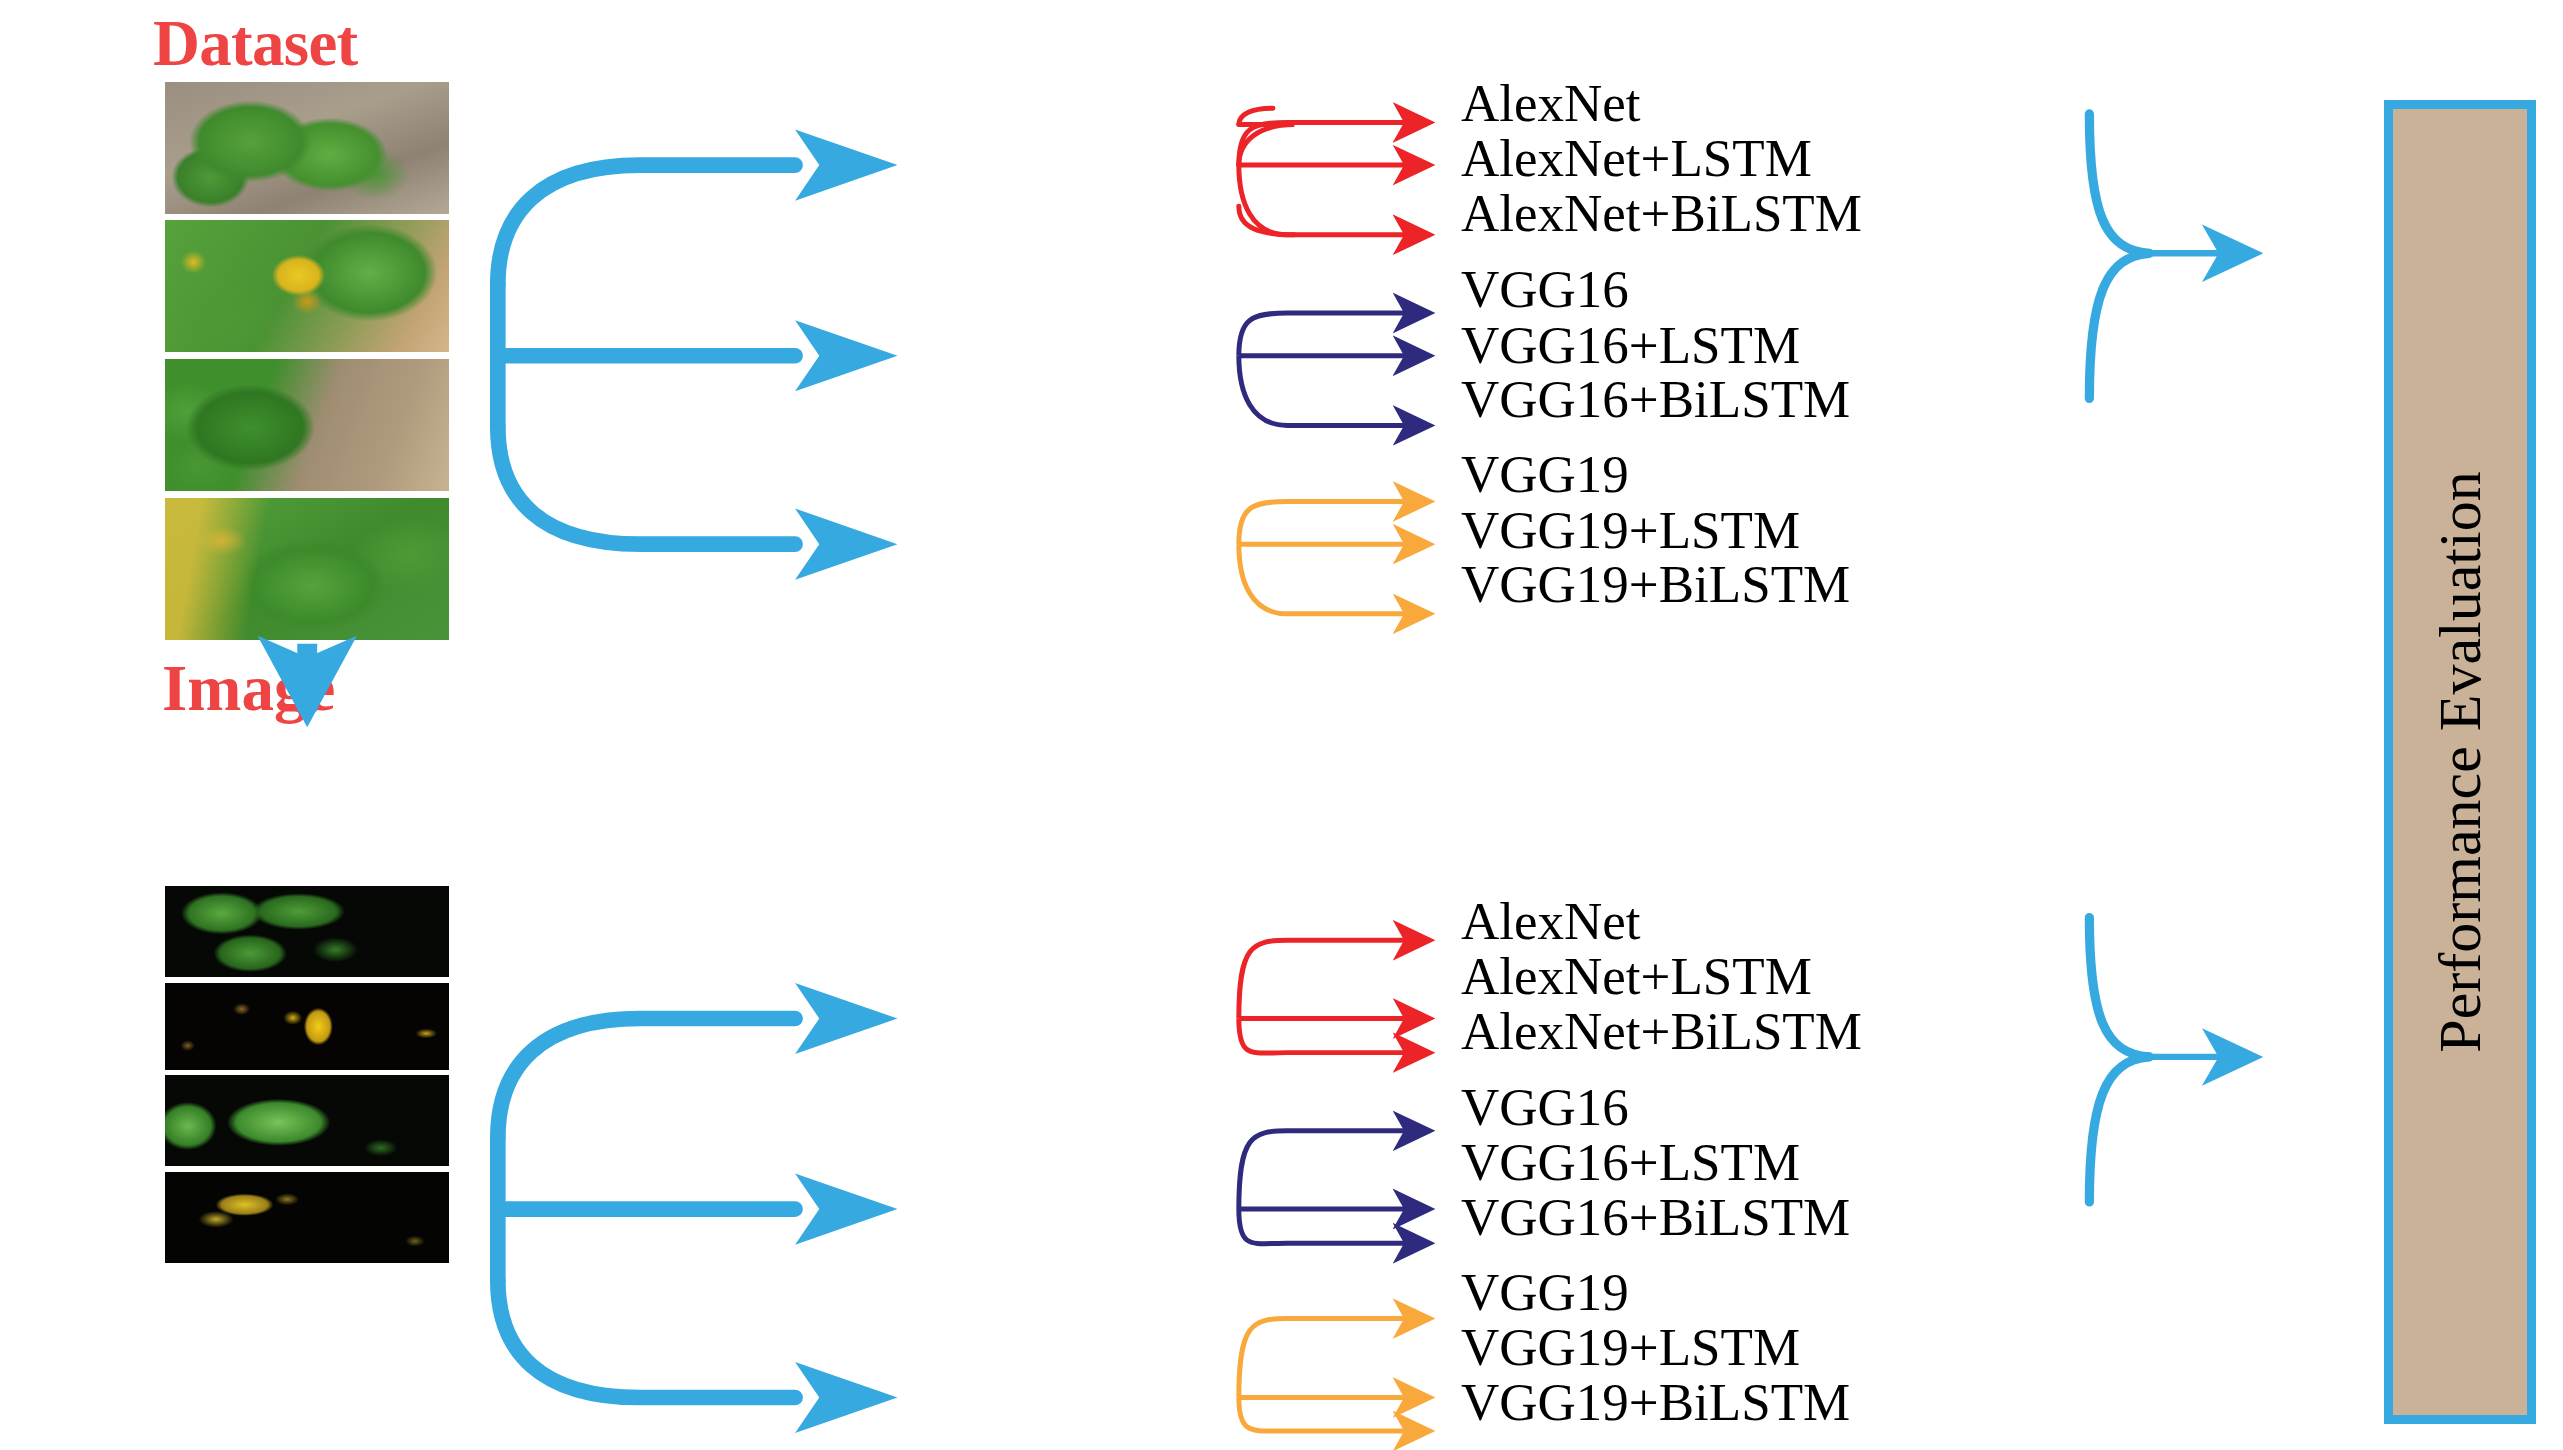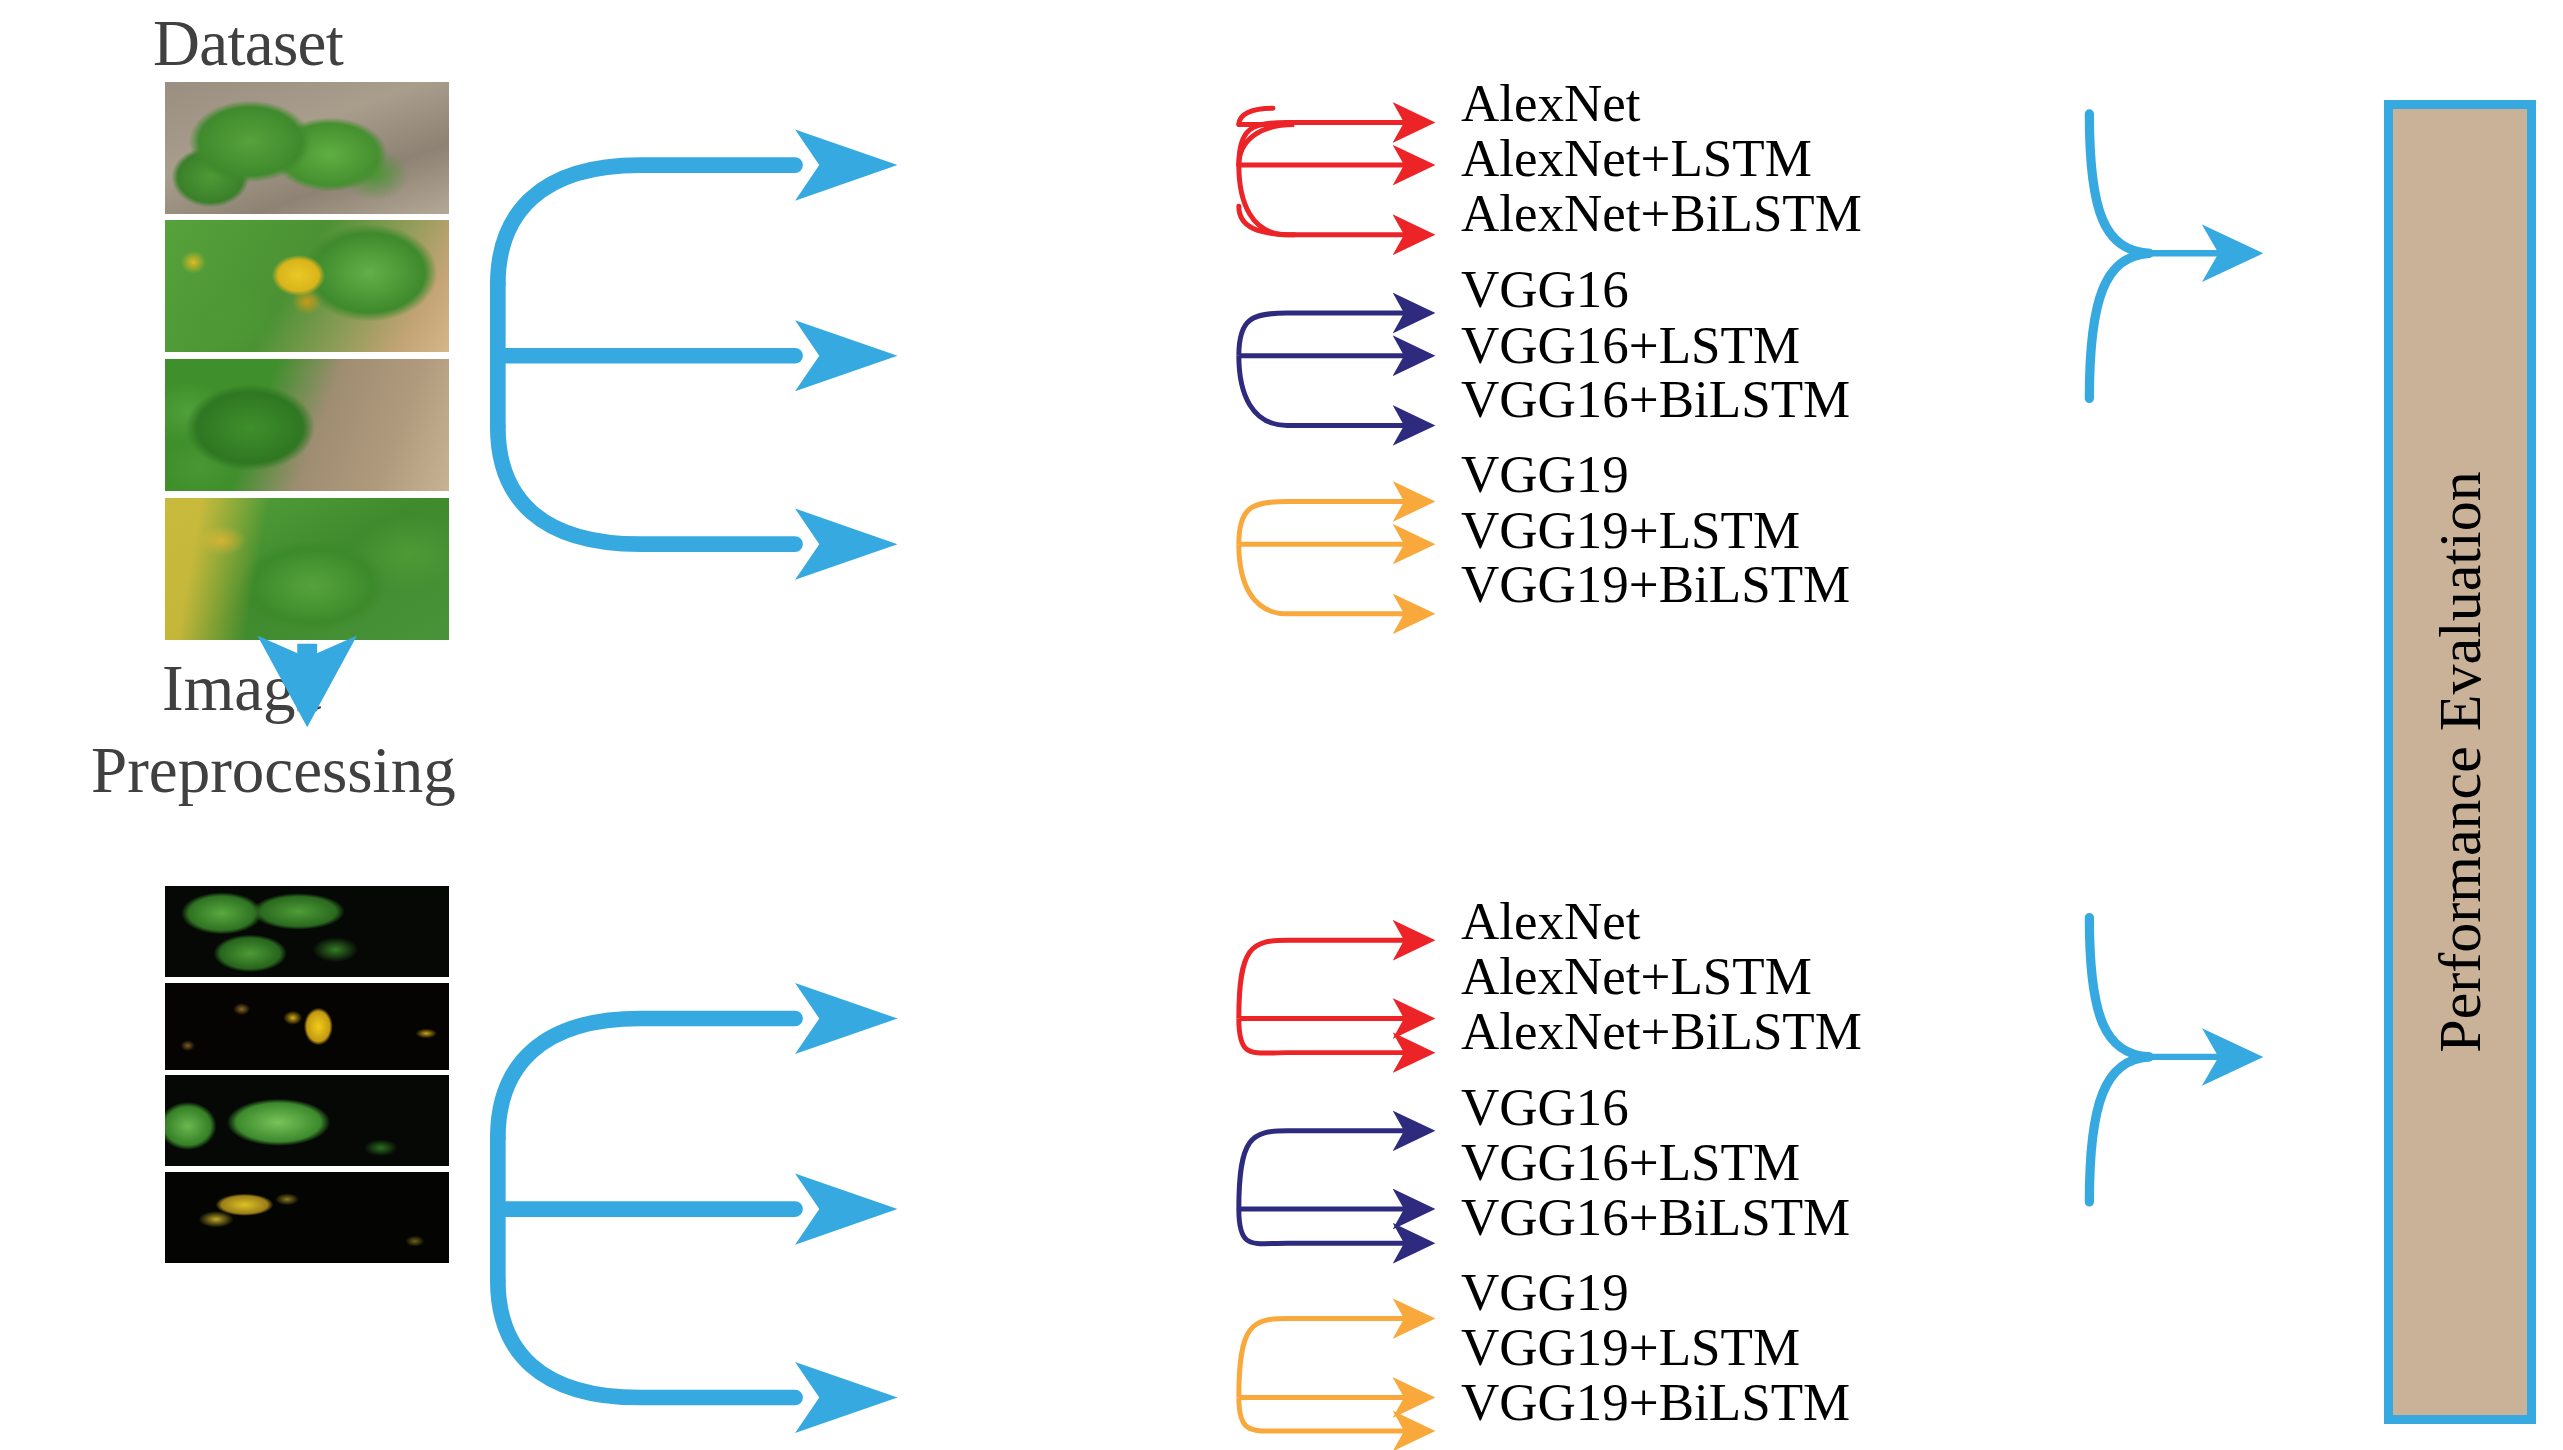--- a/index.html
+++ b/index.html
@@ -1,21 +1,21 @@
 <!DOCTYPE html>
 <html style="font-size:11.4px"><head>
 <meta charset="utf-8">
 <style>
   html,body{margin:0;padding:0;background:#ffffff;}
   body{width:2563px;height:1451px;position:relative;overflow:hidden;
        font-family:"Liberation Serif","DejaVu Serif",serif;}
   .stage{position:absolute;left:0;top:0;width:2563px;height:1451px;}
   svg.overlay{position:absolute;left:0;top:0;width:2563px;height:1451px;pointer-events:none;}
 
-  .title{position:absolute;color:#404040;font-weight:400;white-space:nowrap;}
+  .title{position:absolute;color:#ef4444;font-weight:700;white-space:nowrap;}
   #dataset-title{left:153px;top:5.7px;font-size:65px;letter-spacing:-0.7px;}
   #prep-title-1{left:162px;top:651px;font-size:65px;}
   #prep-title-2{left:91px;top:733px;font-size:65px;}
 
   .thumb{position:absolute;left:165px;width:284px;background:#123;
          background-repeat:no-repeat;background-size:100% 100%;}
 
   .model-label{position:absolute;color:#000;font-size:53px;white-space:nowrap;
                line-height:1;letter-spacing:0px;}
 
@@ -26,21 +26,20 @@
               transform-origin:center center;white-space:nowrap;
               font-size:60px;color:#000;}
 </style>
 </head>
 <body>
 
 <div class="stage">
 
   <div class="title" id="dataset-title">Dataset</div>
   <div class="title" id="prep-title-1">Image</div>
-  <div class="title" id="prep-title-2">Preprocessing</div>
 
   <div class="thumb" style="top:82px;height:132px;
        background-image:
          radial-gradient(ellipse 85px 57px at 30% 45%, #57a23c 0%, #3f8a2c 60%, rgba(0,0,0,0) 72%),
          radial-gradient(ellipse 78px 50px at 58% 55%, #5fae42 0%, #45902f 62%, rgba(0,0,0,0) 74%),
          radial-gradient(ellipse 50px 39px at 16% 72%, #4e9a36 0%, #3a802a 65%, rgba(0,0,0,0) 78%),
          radial-gradient(ellipse 43px 32px at 74% 70%, #4b9634 0%, rgba(0,0,0,0) 80%),
          linear-gradient(160deg,#9a8f80 0%,#a99d8c 40%,#8e8274 70%,#b4a897 100%);"></div>
 
   <div class="thumb" style="top:220px;height:132px;

